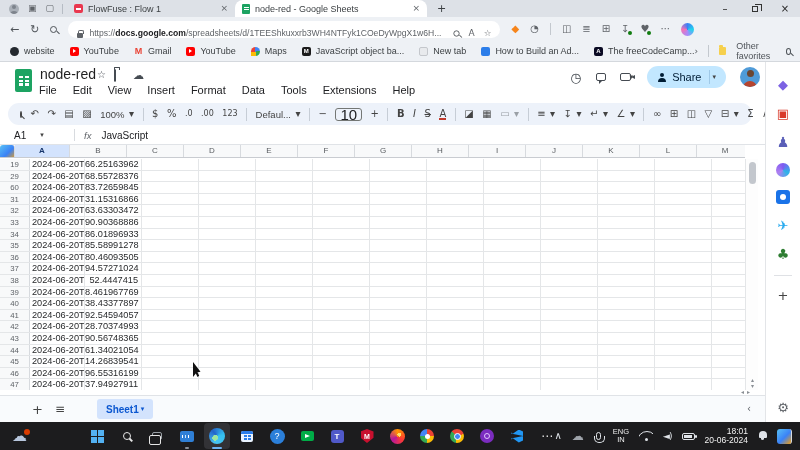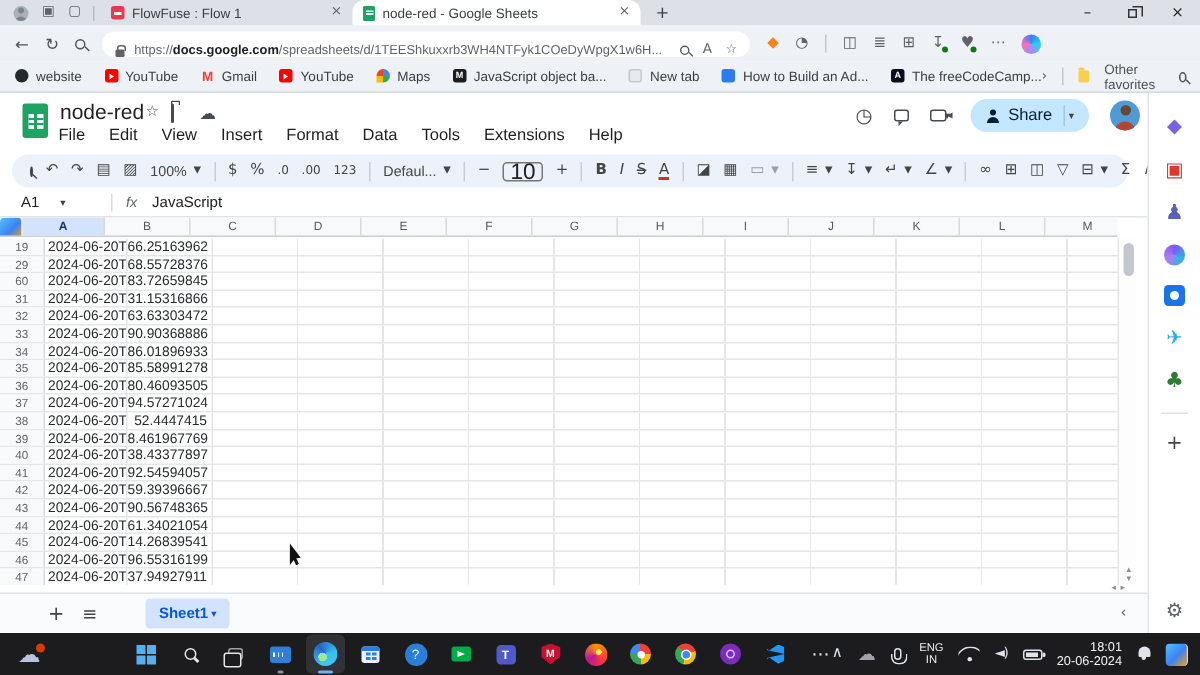--- a/index.html
+++ b/index.html
@@ -46,21 +46,21 @@
   .exticons{display:flex;align-items:center;gap:11px;color:#5f6368;font-size:10px;}
   .fox{color:#f6851b;font-size:10px;}
   .dlwrap{position:relative;}
   .dlwrap::after{content:'';position:absolute;right:-2px;bottom:-1px;width:4px;height:4px;border-radius:50%;background:#107c10;}
   .copilot{width:13px;height:13px;border-radius:50%;background:conic-gradient(#3b82f6,#22d3ee,#a78bfa,#f472b6,#3b82f6);}
   .vdiv{width:1px;height:12px;background:#c3c8ce;}
 
   
   .bmrow{position:absolute;top:41px;left:0;right:0;height:21px;background:#eef1f5;border-bottom:1px solid #d4d8dd;display:flex;align-items:center;padding:0 10px;font-size:9px;color:#3c4043;}
   #bookmarks{display:flex;align-items:center;gap:15px;}
-  .bm{display:flex;gap:5px;white-space:nowrap;}
+  .bm{display:flex;align-items:center;gap:5px;white-space:nowrap;}
   .bmi{width:9px;height:9px;border-radius:2px;position:relative;flex:none;display:flex;align-items:center;justify-content:center;}
   .bmi.gh{background:#24292f;border-radius:50%;}
   .bmi.yt{background:#f00;}
   .bmi.yt::after{content:'';border-left:3px solid #fff;border-top:2px solid transparent;border-bottom:2px solid transparent;}
   .bmi.gmail{background:transparent;color:#ea4335;font-weight:bold;font-size:9px;}
   .bmi.maps{background:conic-gradient(#4285f4 0 25%,#34a853 0 50%,#fbbc05 0 75%,#ea4335 0 100%);border-radius:50% 50% 50% 0;}
   .bmi.mdn{background:#1b1b1b;color:#fff;font-size:6px;font-weight:bold;}
   .bmi.newtab{background:#e8eaed;border:1px solid #c4c7cc;}
   .bmi.doc{background:#2b7de9;color:#fff;font-size:6px;}
   .bmi.fcc{background:#0a0a23;color:#fff;font-size:6px;font-weight:bold;}
@@ -503,21 +503,21 @@
         </div>
         <div class="grow" data-name="sheet-row-41">
           <div class="rn" data-name="row-number">41</div>
           <div class="ca" data-name="cell-timestamp">2024-06-20T12:2</div>
           <div class="cb" data-name="cell-value">92.54594057</div>
           <div class="crest" data-name="empty-cells"></div>
         </div>
         <div class="grow" data-name="sheet-row-42">
           <div class="rn" data-name="row-number">42</div>
           <div class="ca" data-name="cell-timestamp">2024-06-20T12:2</div>
-          <div class="cb" data-name="cell-value">59.39396667</div>
+          <div class="cb" data-name="cell-value">28.70374993</div>
           <div class="crest" data-name="empty-cells"></div>
         </div>
         <div class="grow" data-name="sheet-row-43">
           <div class="rn" data-name="row-number">43</div>
           <div class="ca" data-name="cell-timestamp">2024-06-20T12:2</div>
           <div class="cb" data-name="cell-value">90.56748365</div>
           <div class="crest" data-name="empty-cells"></div>
         </div>
         <div class="grow" data-name="sheet-row-44">
           <div class="rn" data-name="row-number">44</div>

